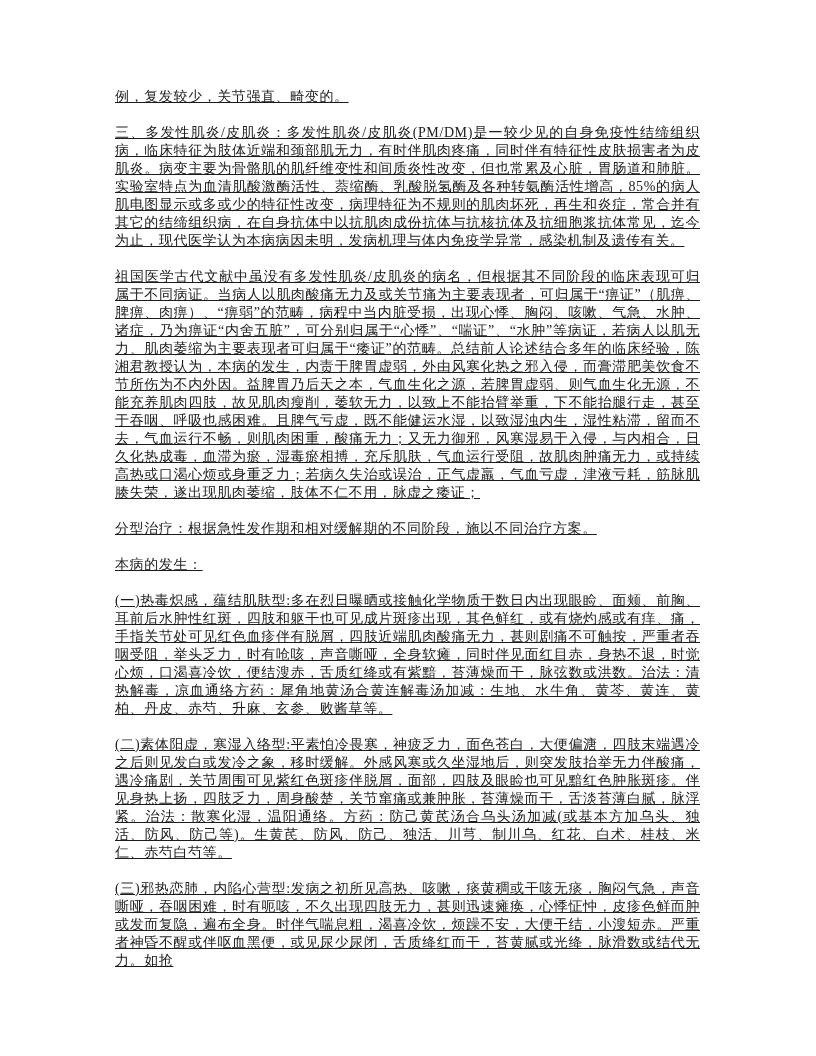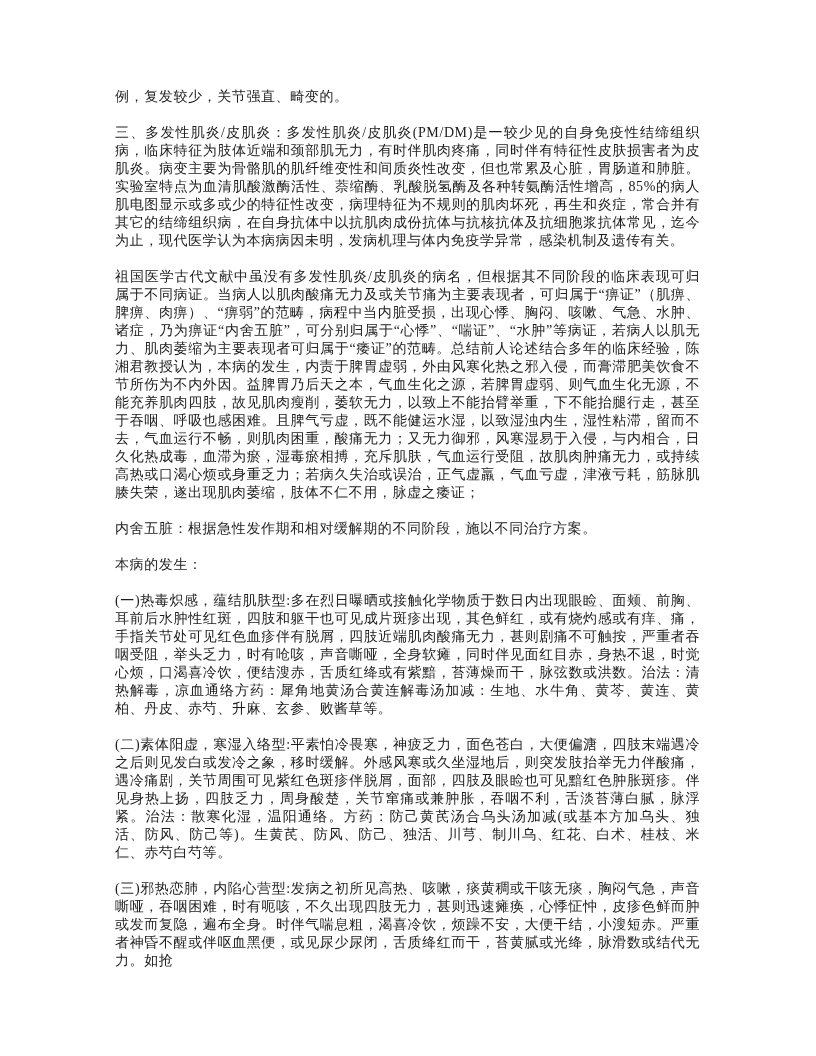--- a/index.html
+++ b/index.html
@@ -22,32 +22,33 @@
   }
   .doc-body p {
     margin: 0 0 18px 0;
     font-size: 14px;
     line-height: 18px;
     letter-spacing: 0.6px;
     color: #1c1c1c;
     text-align: justify;
     text-justify: inter-ideograph;
     word-break: break-all;
+    text-decoration: underline;
   }
   .doc-body p:last-child {
     margin-bottom: 16px;
   }
 </style>
 </head>
 <body>
 
 <div class="page">
   <div class="doc-body">
     <p>例，复发较少，关节强直、畸变的。</p>
     <p>三、多发性肌炎/皮肌炎：多发性肌炎/皮肌炎(PM/DM)是一较少见的自身免疫性结缔组织病，临床特征为肢体近端和颈部肌无力，有时伴肌肉疼痛，同时伴有特征性皮肤损害者为皮肌炎。病变主要为骨骼肌的肌纤维变性和间质炎性改变，但也常累及心脏，胃肠道和肺脏。实验室特点为血清肌酸激酶活性、萘缩酶、乳酸脱氢酶及各种转氨酶活性增高，85%的病人肌电图显示或多或少的特征性改变，病理特征为不规则的肌肉坏死，再生和炎症，常合并有其它的结缔组织病，在自身抗体中以抗肌肉成份抗体与抗核抗体及抗细胞浆抗体常见，迄今为止，现代医学认为本病病因未明，发病机理与体内免疫学异常，感染机制及遗传有关。</p>
     <p>祖国医学古代文献中虽没有多发性肌炎/皮肌炎的病名，但根据其不同阶段的临床表现可归属于不同病证。当病人以肌肉酸痛无力及或关节痛为主要表现者，可归属于“痹证”（肌痹、脾痹、肉痹）、“痹弱”的范畴，病程中当内脏受损，出现心悸、胸闷、咳嗽、气急、水肿、诸症，乃为痹证“内舍五脏”，可分别归属于“心悸”、“喘证”、“水肿”等病证，若病人以肌无力、肌肉萎缩为主要表现者可归属于“痿证”的范畴。总结前人论述结合多年的临床经验，陈湘君教授认为，本病的发生，内责于脾胃虚弱，外由风寒化热之邪入侵，而膏滞肥美饮食不节所伤为不内外因。益脾胃乃后天之本，气血生化之源，若脾胃虚弱、则气血生化无源，不能充养肌肉四肢，故见肌肉瘦削，萎软无力，以致上不能抬臂举重，下不能抬腿行走，甚至于吞咽、呼吸也感困难。且脾气亏虚，既不能健运水湿，以致湿浊内生，湿性粘滞，留而不去，气血运行不畅，则肌肉困重，酸痛无力；又无力御邪，风寒湿易于入侵，与内相合，日久化热成毒，血滞为瘀，湿毒瘀相搏，充斥肌肤，气血运行受阻，故肌肉肿痛无力，或持续高热或口渴心烦或身重乏力；若病久失治或误治，正气虚羸，气血亏虚，津液亏耗，筋脉肌腠失荣，遂出现肌肉萎缩，肢体不仁不用，脉虚之痿证；</p>
-    <p>内舍五脏：根据急性发作期和相对缓解期的不同阶段，施以不同治疗方案。</p>
+    <p>分型治疗：根据急性发作期和相对缓解期的不同阶段，施以不同治疗方案。</p>
     <p>本病的发生：</p>
     <p>(一)热毒炽感，蕴结肌肤型:多在烈日曝晒或接触化学物质于数日内出现眼睑、面颊、前胸、耳前后水肿性红斑，四肢和躯干也可见成片斑疹出现，其色鲜红，或有烧灼感或有痒、痛，手指关节处可见红色血疹伴有脱屑，四肢近端肌肉酸痛无力，甚则剧痛不可触按，严重者吞咽受阻，举头乏力，时有呛咳，声音嘶哑，全身软瘫，同时伴见面红目赤，身热不退，时觉心烦，口渴喜冷饮，便结溲赤，舌质红绛或有紫黯，苔薄燥而干，脉弦数或洪数。治法：清热解毒，凉血通络方药：犀角地黄汤合黄连解毒汤加减：生地、水牛角、黄芩、黄连、黄柏、丹皮、赤芍、升麻、玄参、败酱草等。</p>
-    <p>(二)素体阳虚，寒湿入络型:平素怕冷畏寒，神疲乏力，面色苍白，大便偏溏，四肢末端遇冷之后则见发白或发冷之象，移时缓解。外感风寒或久坐湿地后，则突发肢抬举无力伴酸痛，遇冷痛剧，关节周围可见紫红色斑疹伴脱屑，面部，四肢及眼睑也可见黯红色肿胀斑疹。伴见身热上扬，四肢乏力，周身酸楚，关节窜痛或兼肿胀，吞咽不利，舌淡苔薄白腻，脉浮紧。治法：散寒化湿，温阳通络。方药：防己黄芪汤合乌头汤加减(或基本方加乌头、独活、防风、防己等)。生黄芪、防风、防己、独活、川芎、制川乌、红花、白术、桂枝、米仁、赤芍白芍等。</p>
+    <p>(二)素体阳虚，寒湿入络型:平素怕冷畏寒，神疲乏力，面色苍白，大便偏溏，四肢末端遇冷之后则见发白或发冷之象，移时缓解。外感风寒或久坐湿地后，则突发肢抬举无力伴酸痛，遇冷痛剧，关节周围可见紫红色斑疹伴脱屑，面部，四肢及眼睑也可见黯红色肿胀斑疹。伴见身热上扬，四肢乏力，周身酸楚，关节窜痛或兼肿胀，苔薄燥而干，舌淡苔薄白腻，脉浮紧。治法：散寒化湿，温阳通络。方药：防己黄芪汤合乌头汤加减(或基本方加乌头、独活、防风、防己等)。生黄芪、防风、防己、独活、川芎、制川乌、红花、白术、桂枝、米仁、赤芍白芍等。</p>
     <p>(三)邪热恋肺，内陷心营型:发病之初所见高热、咳嗽，痰黄稠或干咳无痰，胸闷气急，声音嘶哑，吞咽困难，时有呃咳，不久出现四肢无力，甚则迅速瘫痪，心悸怔忡，皮疹色鲜而肿或发而复隐，遍布全身。时伴气喘息粗，渴喜冷饮，烦躁不安，大便干结，小溲短赤。严重者神昏不醒或伴呕血黑便，或见尿少尿闭，舌质绛红而干，苔黄腻或光绛，脉滑数或结代无力。如抢</p>
   </div>
 </div>
 
 </body></html>

